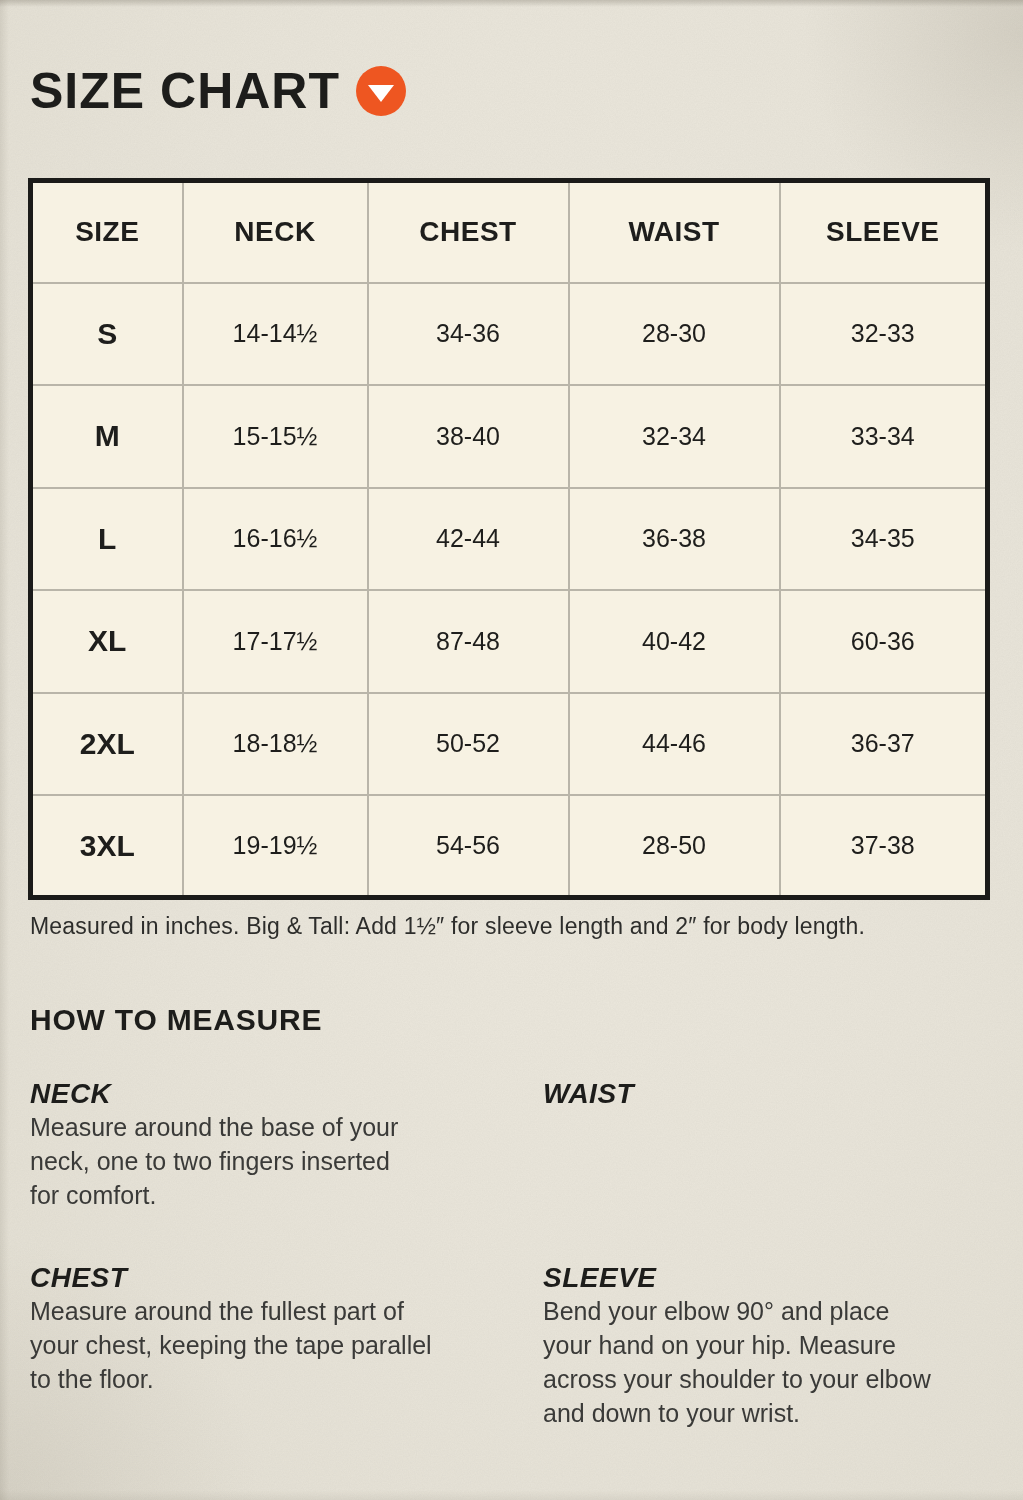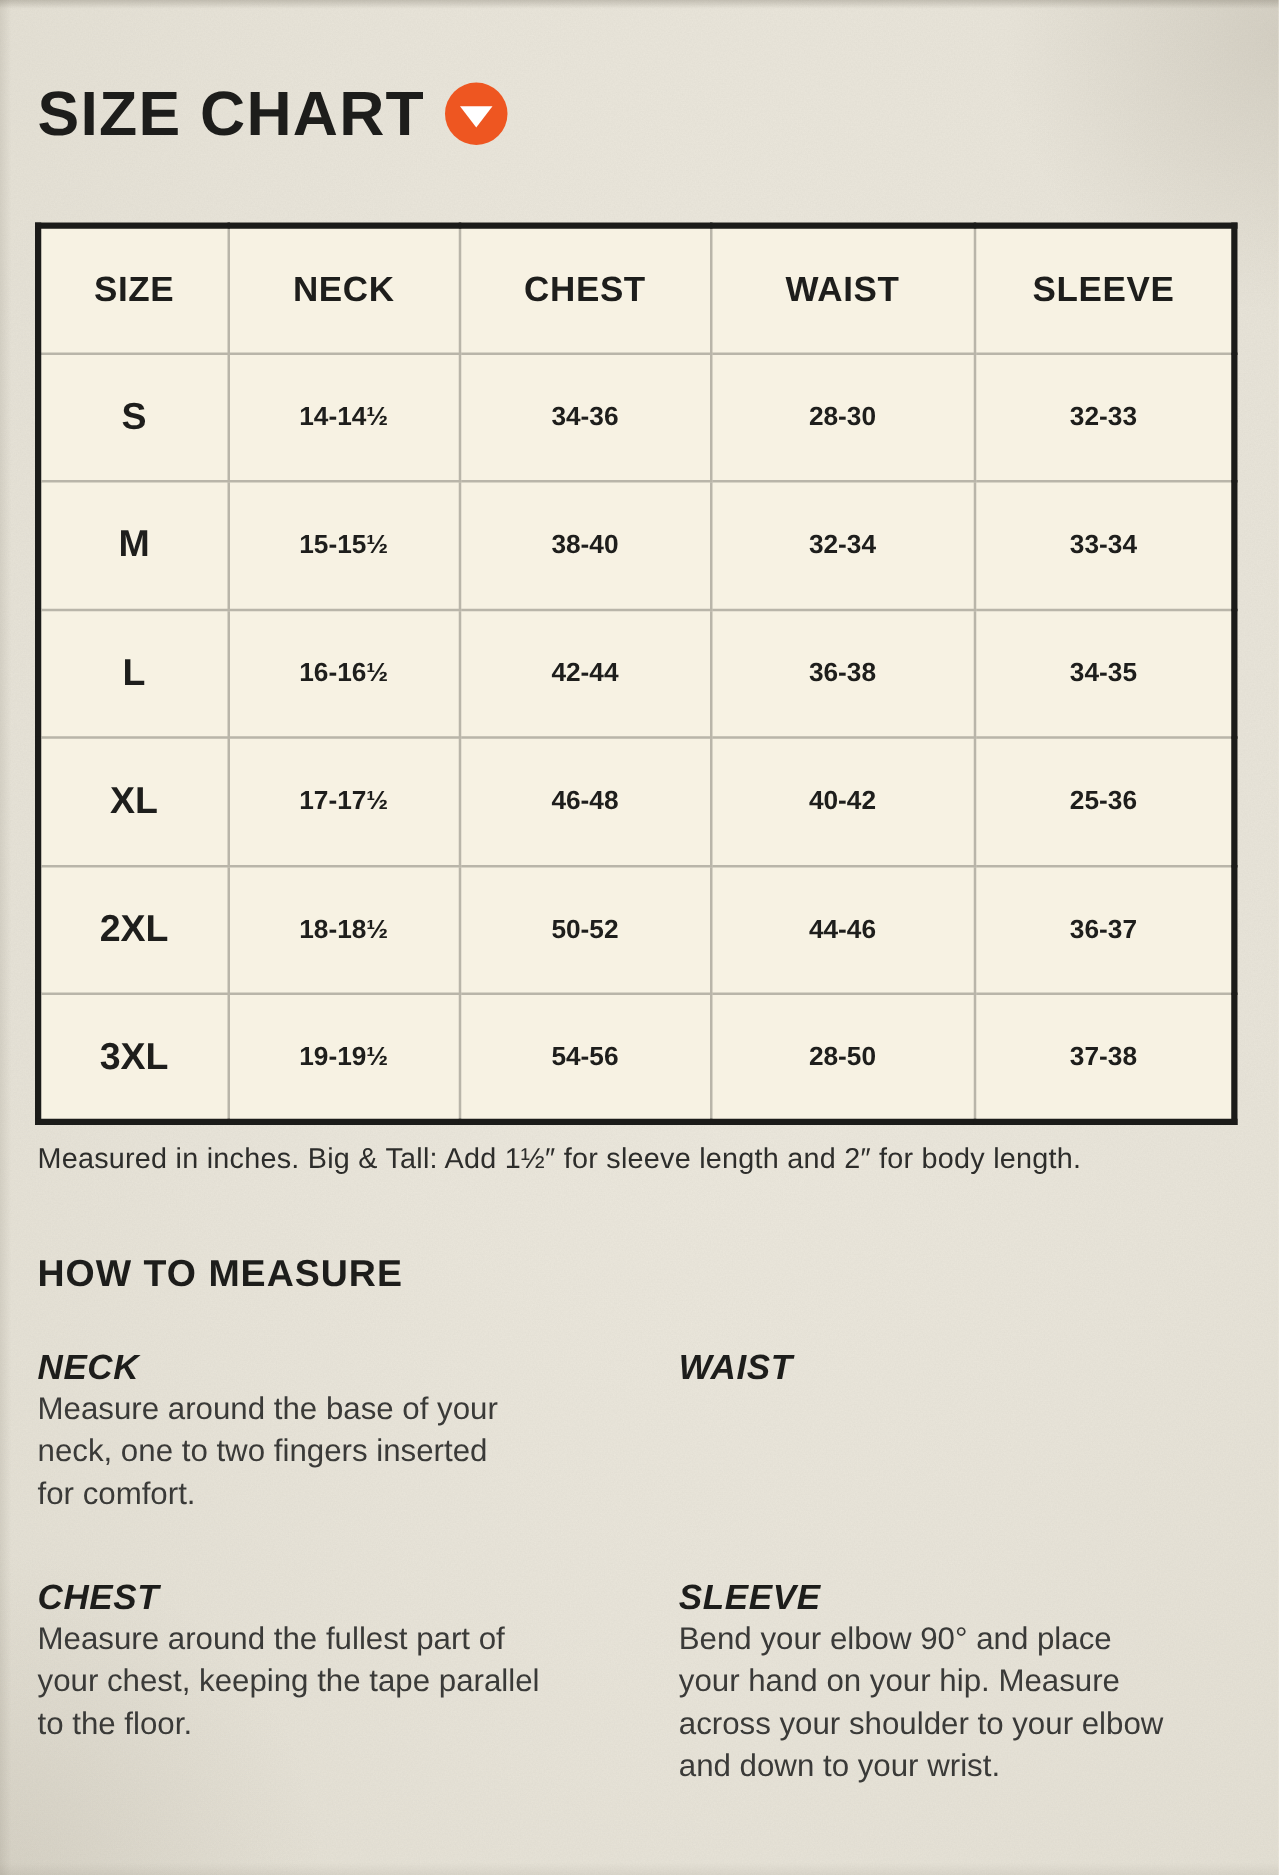--- a/index.html
+++ b/index.html
@@ -81,22 +81,22 @@
     vertical-align: middle;
     color: #1e1e1c;
   }
   table.size-table th {
     font-size: 28px;
     font-weight: 700;
     letter-spacing: 0.5px;
     height: 102px;
   }
   table.size-table td {
-    font-size: 21px;
-    font-weight: 700;
+    font-size: 25px;
+    font-weight: 400;
     height: 101px;
   }
   table.size-table td.size-col {
     font-size: 30px;
     font-weight: 700;
   }
 
   
   .footnote {
     position: absolute;
@@ -193,23 +193,23 @@
         <tr>
           <td class="size-col">L</td>
           <td>16-16½</td>
           <td>42-44</td>
           <td>36-38</td>
           <td>34-35</td>
         </tr>
         <tr>
           <td class="size-col">XL</td>
           <td>17-17½</td>
-          <td>46-48</td>
+          <td>87-48</td>
           <td>40-42</td>
-          <td>25-36</td>
+          <td>60-36</td>
         </tr>
         <tr>
           <td class="size-col">2XL</td>
           <td>18-18½</td>
           <td>50-52</td>
           <td>44-46</td>
           <td>36-37</td>
         </tr>
         <tr>
           <td class="size-col">3XL</td>

